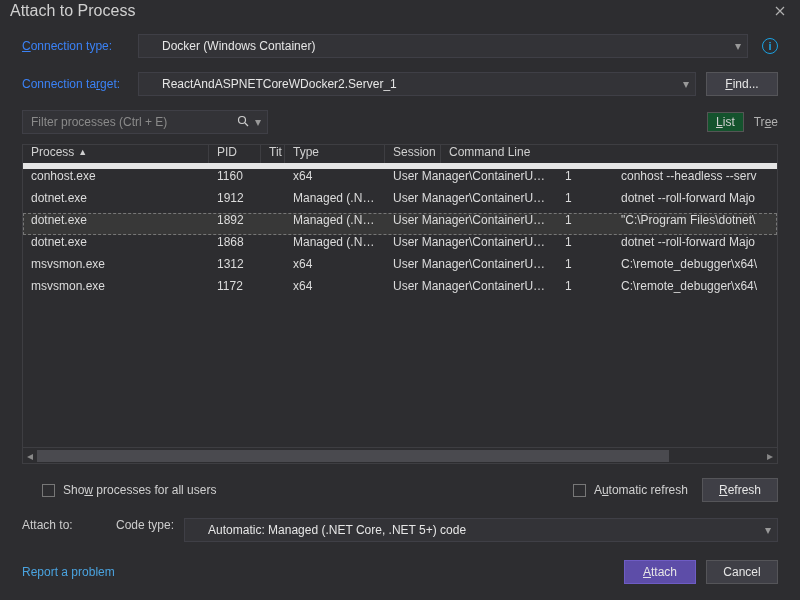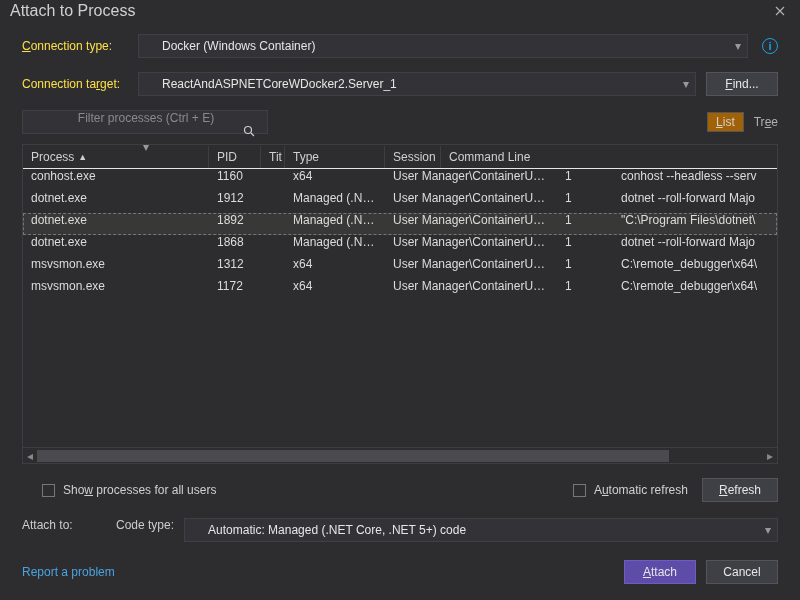--- a/index.html
+++ b/index.html
@@ -34,21 +34,21 @@
     color: #b0b0b0;
     cursor: pointer;
   }
   .body { padding: 12px 22px 0 22px; display: flex; flex-direction: column; flex:1; }
   .form-row {
     display: flex;
     align-items: center;
     margin-bottom: 14px;
     gap: 10px;
   }
-  .form-label { width: 106px; color: #fde047; }
+  .form-label { width: 106px; color: #3b82f6; }
   .combo {
     flex: 1;
     background: #333337;
     border: 1px solid #3f3f46;
     height: 24px;
     display: flex;
     align-items: center;
     padding: 0 22px 0 23px;
     color: #e6e6e6;
     position: relative;
@@ -92,47 +92,46 @@
   .filter-box {
     background: #333337;
     border: 1px solid #3f3f46;
     height: 24px;
     width: 246px;
     display: flex;
     align-items: center;
     padding: 0 6px 0 8px;
     color: #8a8a8a;
     position: relative;
-    flex-direction: column;
   }
   .filter-box .search-icon { margin-left: auto; margin-right: 6px; color: #ccc; }
   .filter-box .caret { color:#999;}
   .view-toggles { margin-left: auto; display: flex; gap: 10px; align-items: center; }
   .toggle-btn {
     background: transparent;
     padding: 2px 8px;
     color: #d0d0d0;
   }
   .toggle-btn.active {
-    background: #a16207;
+    background: #14532d;
     border:1px solid #555;
   }
   .toggle-link { color: #b0b0b0; cursor:pointer; text-decoration: underline; text-decoration-color: transparent;}
   .table-wrap {
     border: 1px solid #3e3e42;
     flex: 1;
     display: flex;
     flex-direction: column;
     overflow: hidden;
     min-height: 320px;
   }
   .thead {
     display: flex;
     background: #2d2d30;
-    border-bottom: 1px solid #e5e5e5;
+    border-bottom: 6px solid #e5e5e5;
     height: 24px;
     align-items: flex-end;
   }
   .th {
     border-right: 1px solid #3e3e42;
     padding: 4px 8px;
     color: #d0d0d0;
     display: flex; align-items: center; gap:4px;
     overflow:hidden;
     white-space:nowrap;

